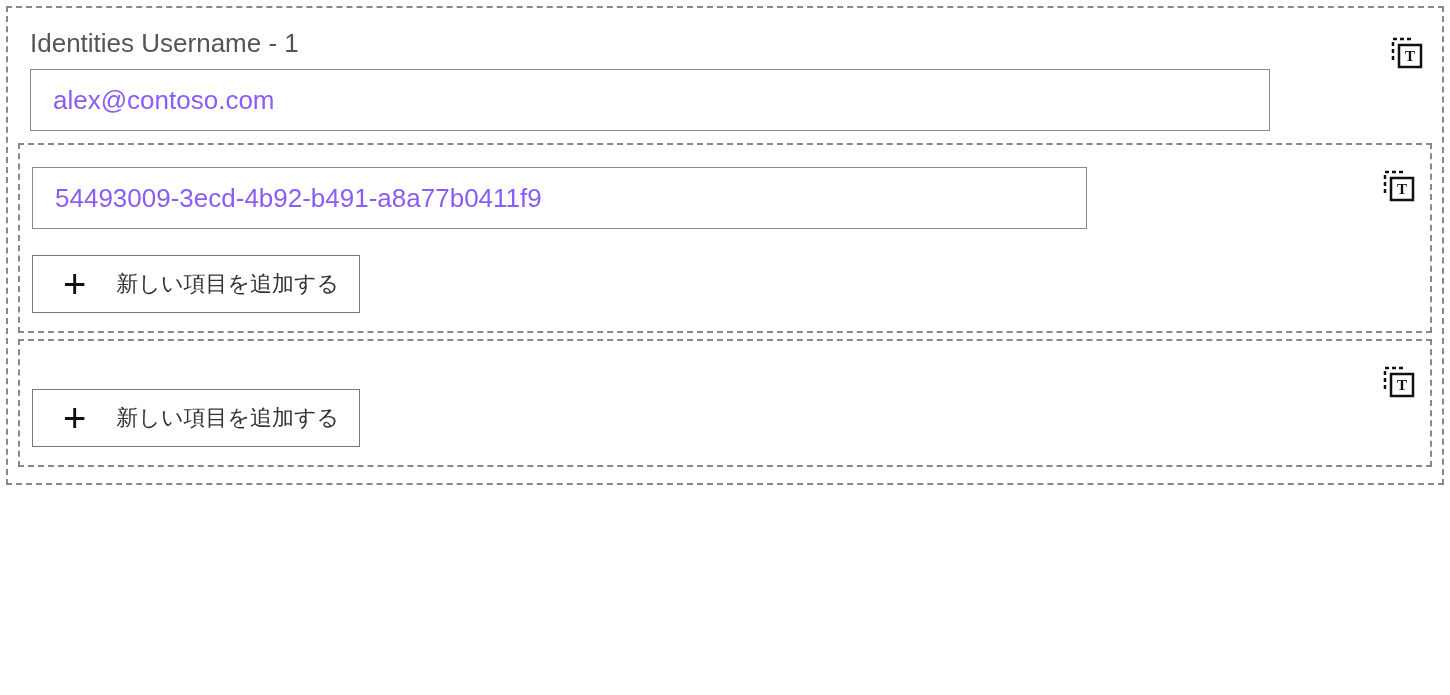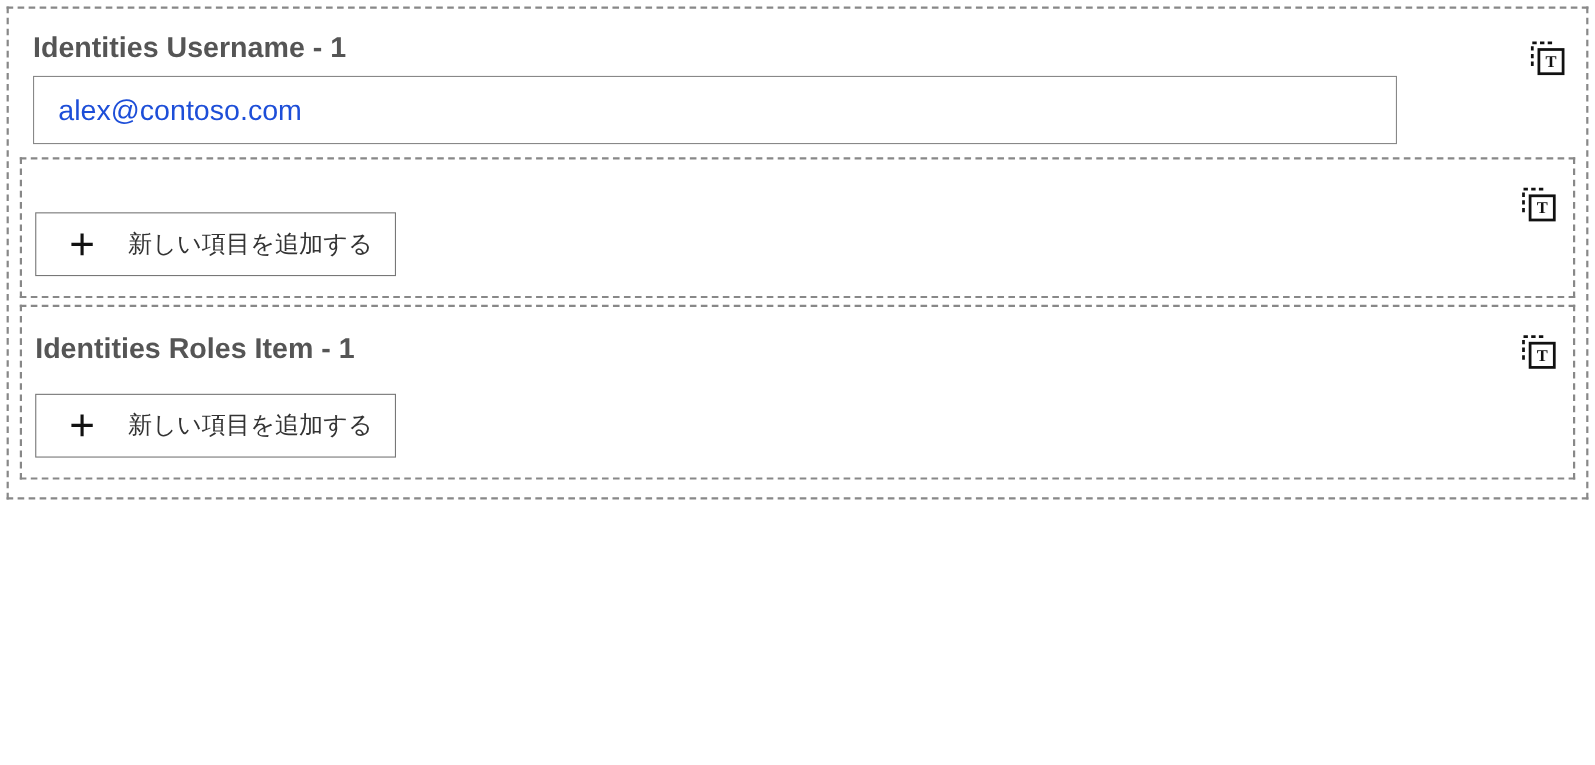--- a/index.html
+++ b/index.html
@@ -20,30 +20,30 @@
       padding: 22px 12px 18px 12px;
       margin-bottom: 6px;
     }
     .block2, .block3 {
       border: 2px dashed #888;
     }
     .field-label {
       font-size: 26px;
       color: #555;
       margin-bottom: 10px;
-      font-weight: 700;
+      font-weight: 400;
     }
     .text-input {
       width: 1055px;
       max-width: 100%;
       height: 62px;
       border: 1px solid #888;
       padding: 0 22px;
       font-size: 26px;
-      color: #1d4ed8;
+      color: #8b5cf6;
       font-family: inherit;
       outline: none;
       background: #fff;
     }
     .block2 .text-input,
     .block3 .text-input {
       width: 1055px;
     }
     .block1 .text-input {
       width: 1240px;
@@ -105,37 +105,37 @@
   </div>
 
   <div class="field-block block2">
     <span class="dv-icon">
       <svg width="34" height="34" viewBox="0 0 34 34">
         <rect x="9" y="9" width="22" height="22" fill="none" stroke="#111" stroke-width="2.5"></rect>
         <path d="M 3 24 L 3 3 L 24 3" fill="none" stroke="#111" stroke-width="2.5" stroke-dasharray="4 3"></path>
         <text x="20" y="25" text-anchor="middle" font-size="15" font-family="Segoe UI" fill="#111" font-weight="600">T</text>
       </svg>
     </span>
+    <input class="text-input" type="text" value="54493009-3ecd-4b92-b491-a8a77b0411f9" style="">
     <div class="add-row">
       <button class="add-btn">
         <span class="plus">+</span>
         <span>新しい項目を追加する</span>
       </button>
     </div>
   </div>
 
   <div class="field-block block3">
     <span class="dv-icon">
       <svg width="34" height="34" viewBox="0 0 34 34">
         <rect x="9" y="9" width="22" height="22" fill="none" stroke="#111" stroke-width="2.5"></rect>
         <path d="M 3 24 L 3 3 L 24 3" fill="none" stroke="#111" stroke-width="2.5" stroke-dasharray="4 3"></path>
         <text x="20" y="25" text-anchor="middle" font-size="15" font-family="Segoe UI" fill="#111" font-weight="600">T</text>
       </svg>
     </span>
-    <div class="field-label">Identities Roles Item - 1</div>
     <div class="add-row">
       <button class="add-btn">
         <span class="plus">+</span>
         <span>新しい項目を追加する</span>
       </button>
     </div>
   </div>
 
 </div>
 

